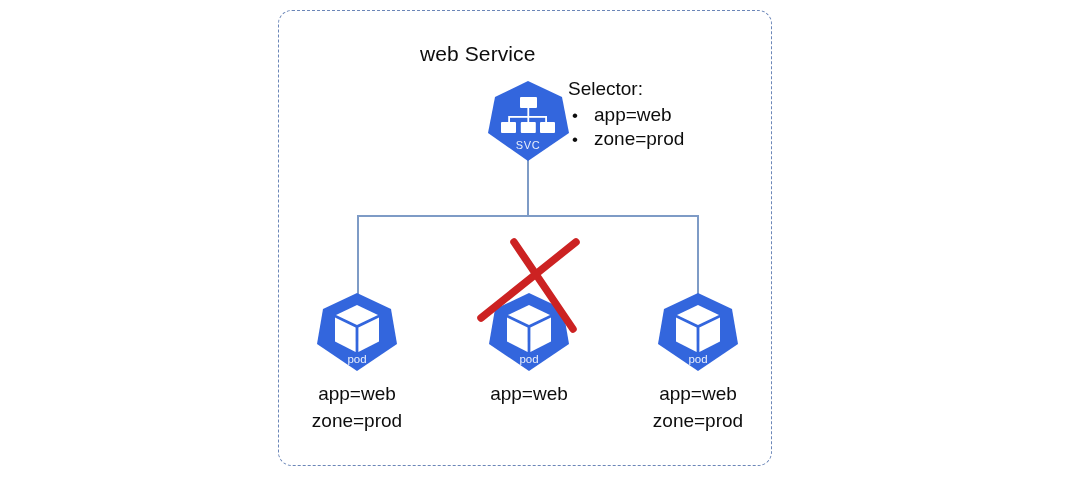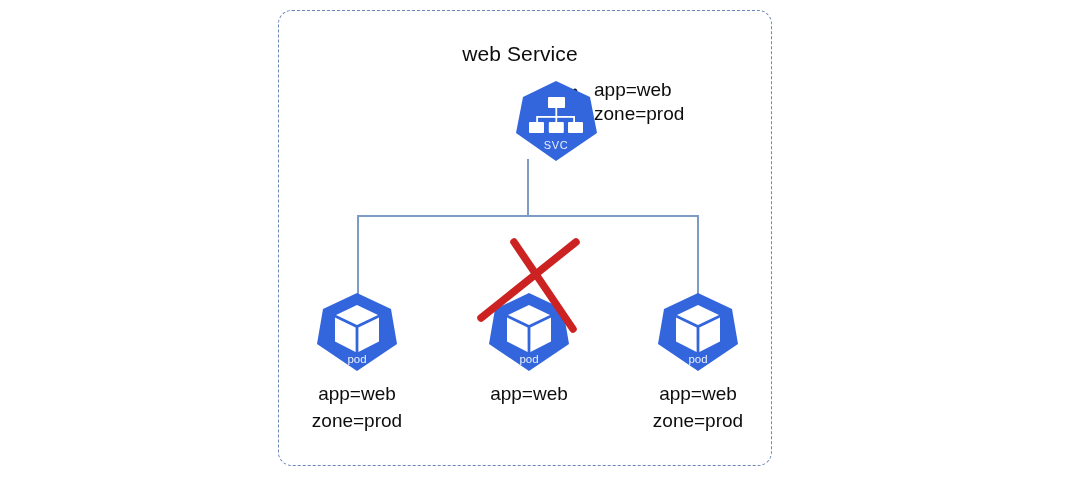--- a/index.html
+++ b/index.html
@@ -32,21 +32,21 @@
     box-sizing: border-box;
     background: transparent;
   }
 
   
   .svc-title {
     position: absolute;
     left: 420px;
     top: 42px;
     width: 200px;
-    text-align: center;
+    text-align: left;
     font-size: 21px;
     color: #0d0d0d;
     letter-spacing: 0.1px;
     white-space: nowrap;
   }
 
   .selector-block {
     position: absolute;
     left: 568px;
     top: 78px;
@@ -110,21 +110,21 @@
 
   
   .node {
     position: absolute;
   }
   .node svg {
     display: block;
     overflow: visible;
   }
 
-  .svc-node  { left: 515px; top: 80px;  width: 82px;  height: 82px; }
+  .svc-node  { left: 487px; top: 80px;  width: 82px;  height: 82px; }
   .pod-left  { left: 316px; top: 292px; width: 82px;  height: 80px; }
   .pod-mid   { left: 488px; top: 292px; width: 82px;  height: 80px; }
   .pod-right { left: 657px; top: 292px; width: 82px;  height: 80px; }
 
   
   .cross-overlay {
     position: absolute;
     left: 472px;
     top: 236px;
     width: 116px;
@@ -152,20 +152,21 @@
 </head>
 <body>
 
 <div id="canvas">
 
   <div class="dashed-frame"></div>
 
   <div class="svc-title">web Service</div>
 
   <div class="selector-block">
+    <div class="selector-head">Selector:</div>
     <div class="selector-row">
       <span class="selector-bullet">•</span>
       <span class="selector-text">app=web</span>
     </div>
     <div class="selector-row">
       <span class="selector-bullet">•</span>
       <span class="selector-text">zone=prod</span>
     </div>
   </div>
 

